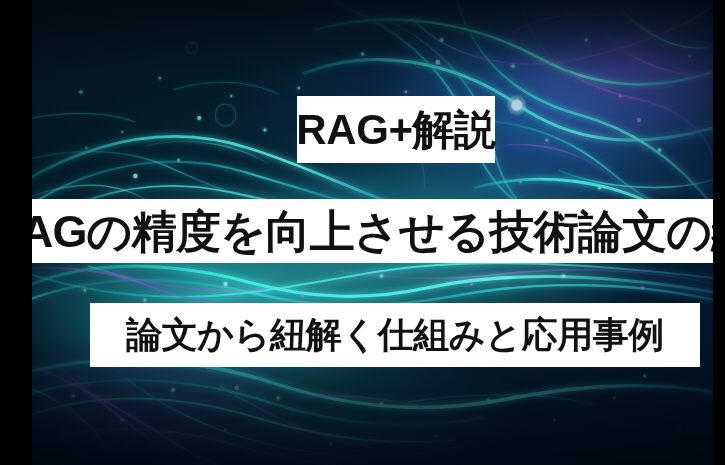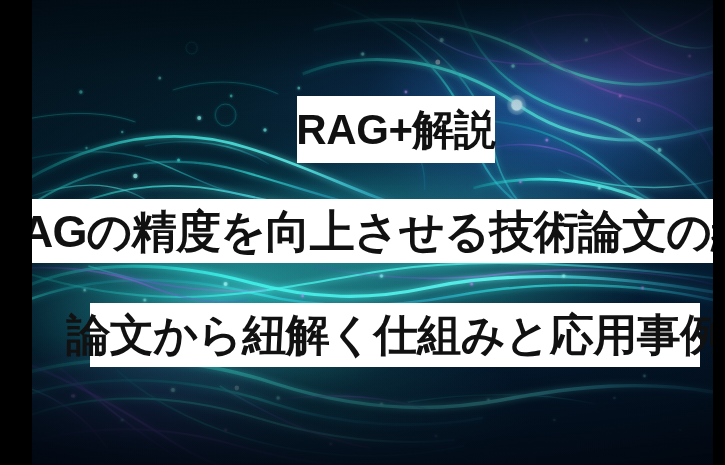--- a/index.html
+++ b/index.html
@@ -91,21 +91,21 @@
   }
 
   
   .band-subtitle {
     left: 58px;
     top: 303px;
     width: 610px;
     height: 64px;
   }
   .band-subtitle .band-text {
-    font-size: 44px;
+    font-size: 36px;
     letter-spacing: -0.012em;
   }
 </style>
 </head>
 <body>
 
 <div class="thumbnail">
 
   <div class="bg-art">
     <div class="bg-base"></div>

